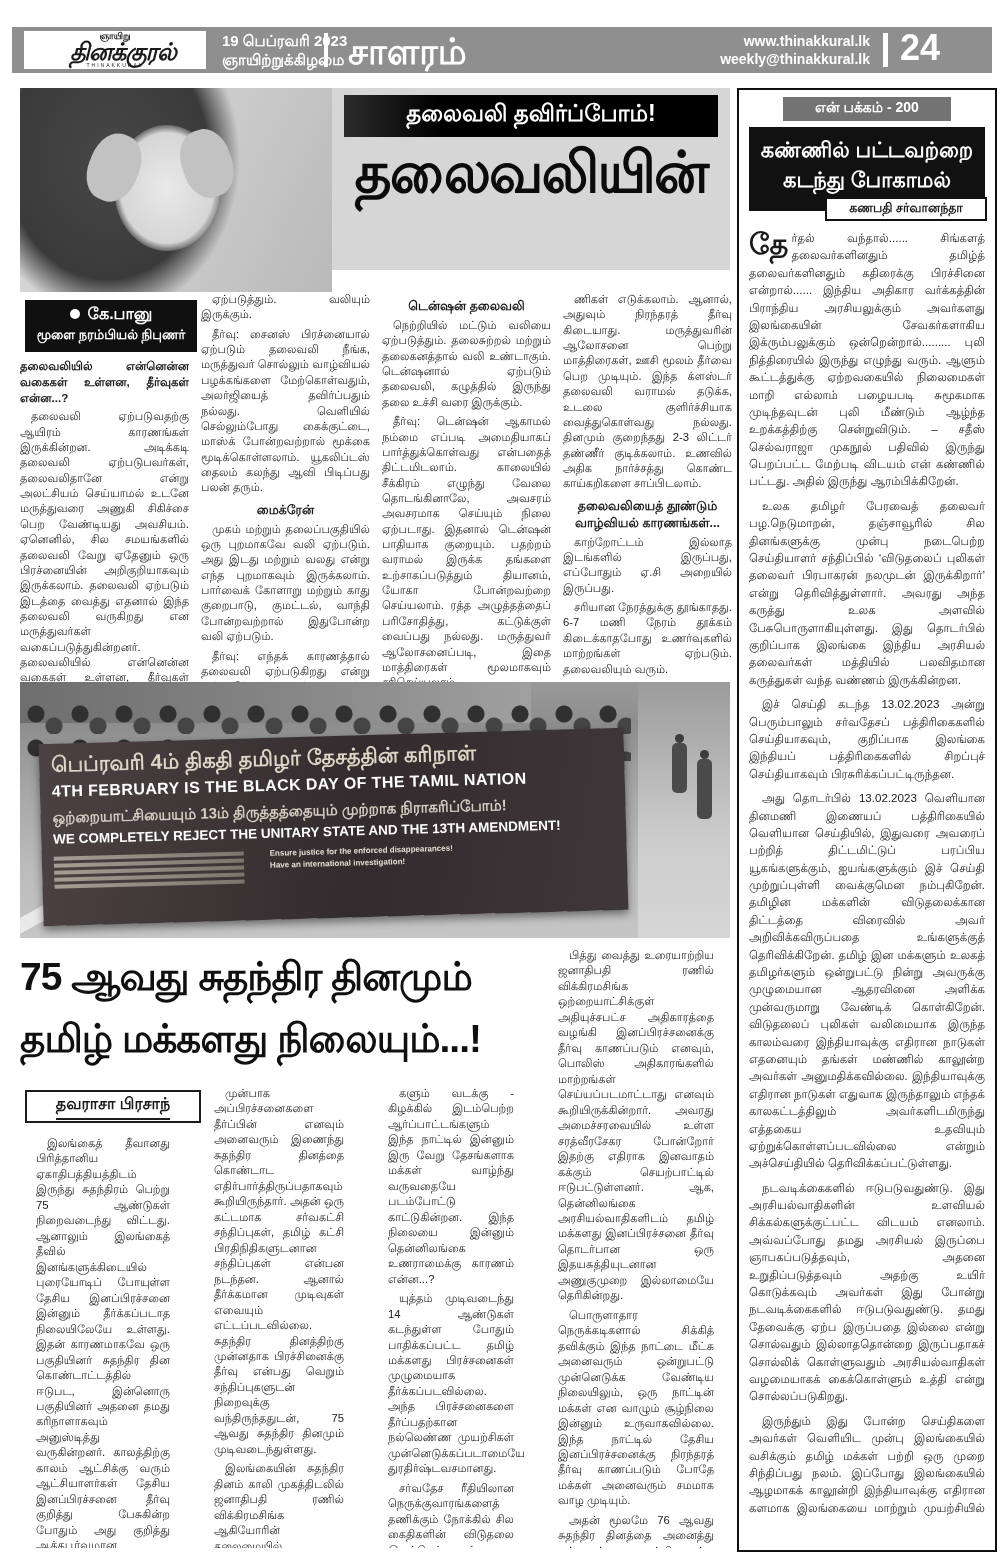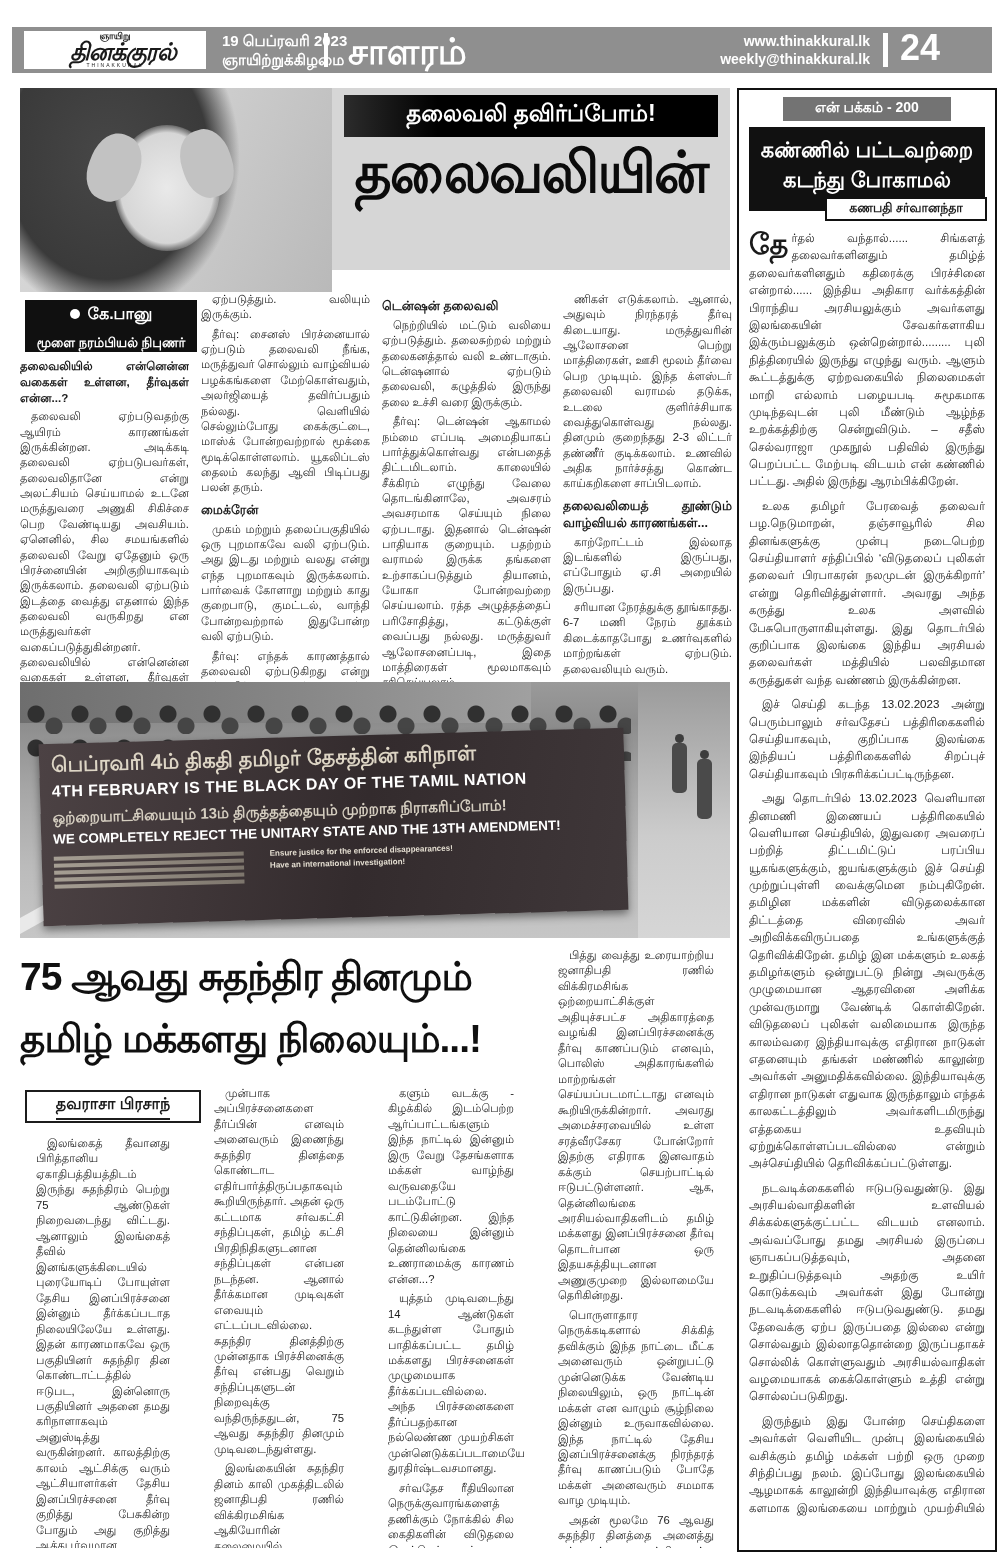--- a/index.html
+++ b/index.html
@@ -35,28 +35,28 @@
   .headline-zone{position:absolute;left:332px;top:88px;width:398px;height:182px;background:#d6d6d6;
                  text-align:center;overflow:hidden;}
   .kicker{margin:7px auto 0;width:94%;background:linear-gradient(90deg,#2c2c2c,#000 25%);color:#fff;
           font-size:23px;font-weight:bold;padding:5px 0 7px;}
   .big-title{font-size:57px;font-weight:bold;letter-spacing:-2px;line-height:62px;margin-top:4px;color:#0b0b0b;}
   .sub-title{font-size:30px;font-weight:bold;line-height:34px;margin-top:2px;color:#0b0b0b;}
 
   .byline-box{position:absolute;left:25px;top:300px;width:172px;height:52px;background:#101010;color:#fff;
               text-align:center;overflow:hidden;}
   .byline-box .b1{font-size:16px;font-weight:bold;margin-top:5px;}
-  .byline-box .b2{font-size:13px;font-weight:bold;margin-top:10px;}
+  .byline-box .b2{font-size:13px;font-weight:bold;margin-top:2px;}
   .bullet-dot{display:inline-block;width:10px;height:10px;border-radius:50%;background:#fff;margin-right:8px;}
 
   .ha-columns{position:absolute;left:20px;top:292px;width:712px;height:390px;display:flex;gap:12px;}
   .col{flex:1;overflow:hidden;font-size:11.3px;line-height:1.36;text-align:justify;}
   .col.pad-byline{padding-top:66px;}
   .col p{margin:0 0 4px;text-indent:11px;}
-  .col h4{margin:6px 0 3px;font-size:12.5px;font-weight:bold;}
+  .col h4{margin:6px 0 3px;font-size:12.5px;text-align:center;font-weight:bold;}
   .col p.lead{font-weight:bold;text-indent:0;font-size:11.6px;}
 
   
   .photo-protest{position:absolute;left:20px;top:682px;width:710px;height:256px;overflow:hidden;
     background:linear-gradient(180deg,#9a9a9a 0%,#8d8d8d 16%,#a6a6a6 42%,#bbbbbb 72%,#c6c6c6 100%);}
   .treeline{position:absolute;left:0;top:0;width:72%;height:16%;
     background:linear-gradient(90deg,#6e6e6e,#878787 55%,#a0a0a0);}
   .pavement{position:absolute;right:0;top:0;width:13%;height:100%;
     background:linear-gradient(180deg,#9b9b9b,#cccccc 60%,#d6d6d6);}
   .crowd{position:absolute;left:0;top:7%;width:86%;height:24%;

